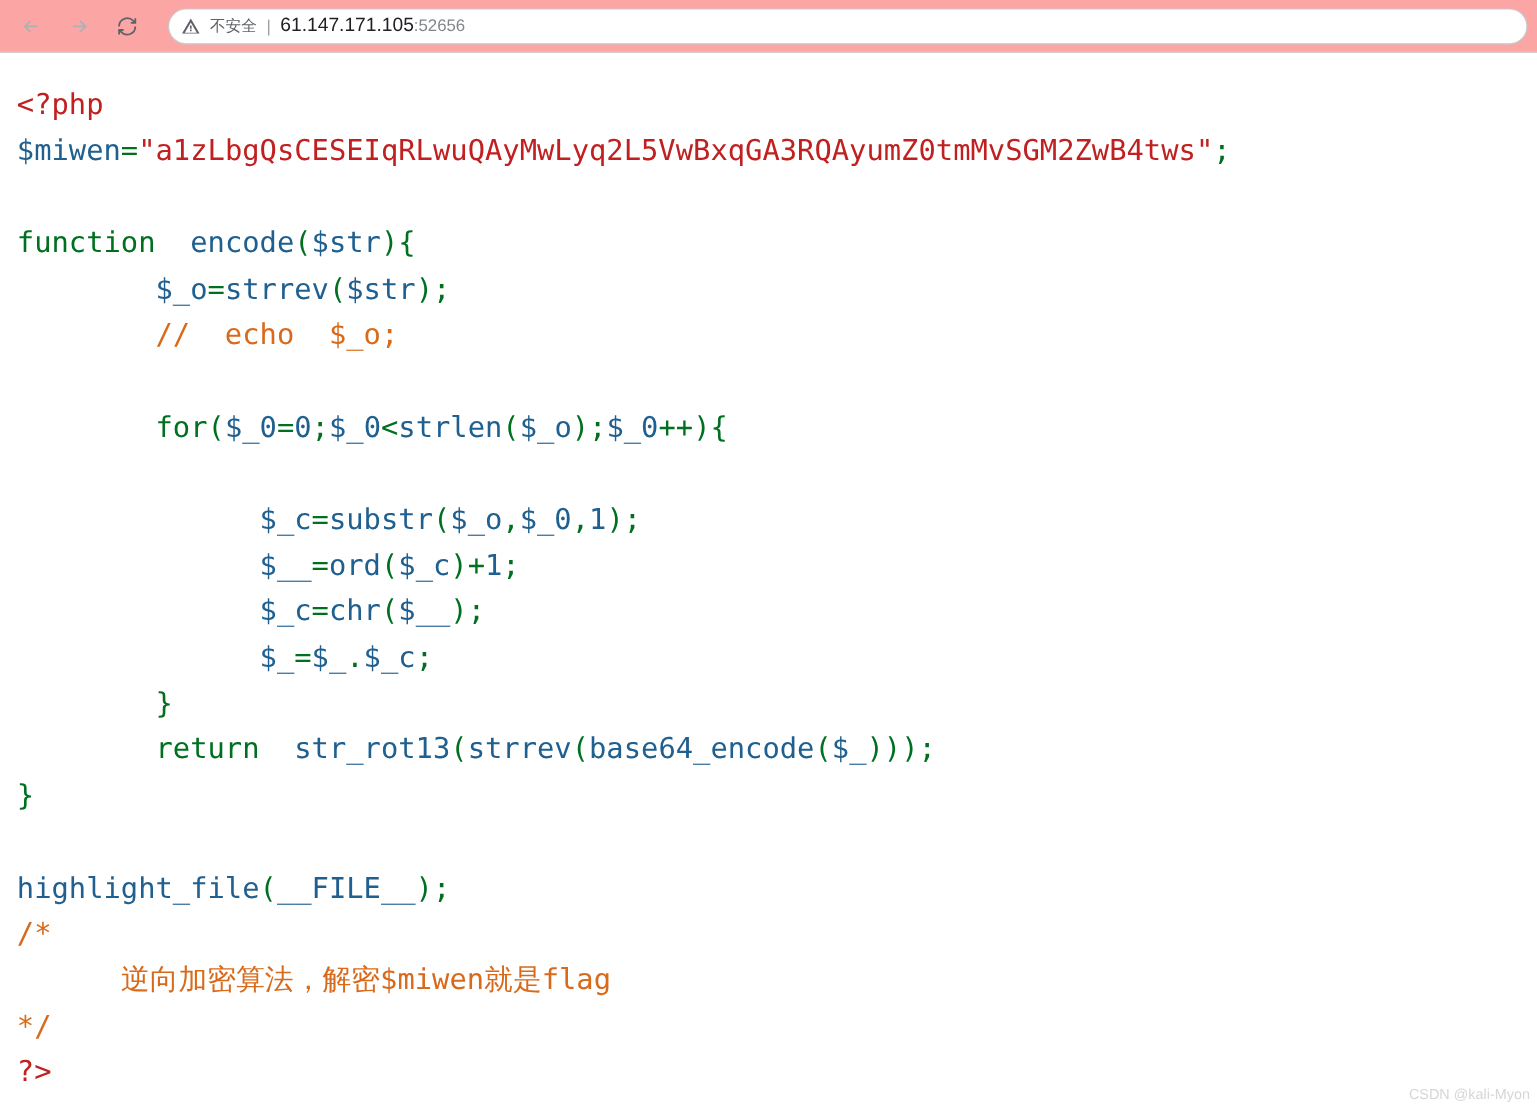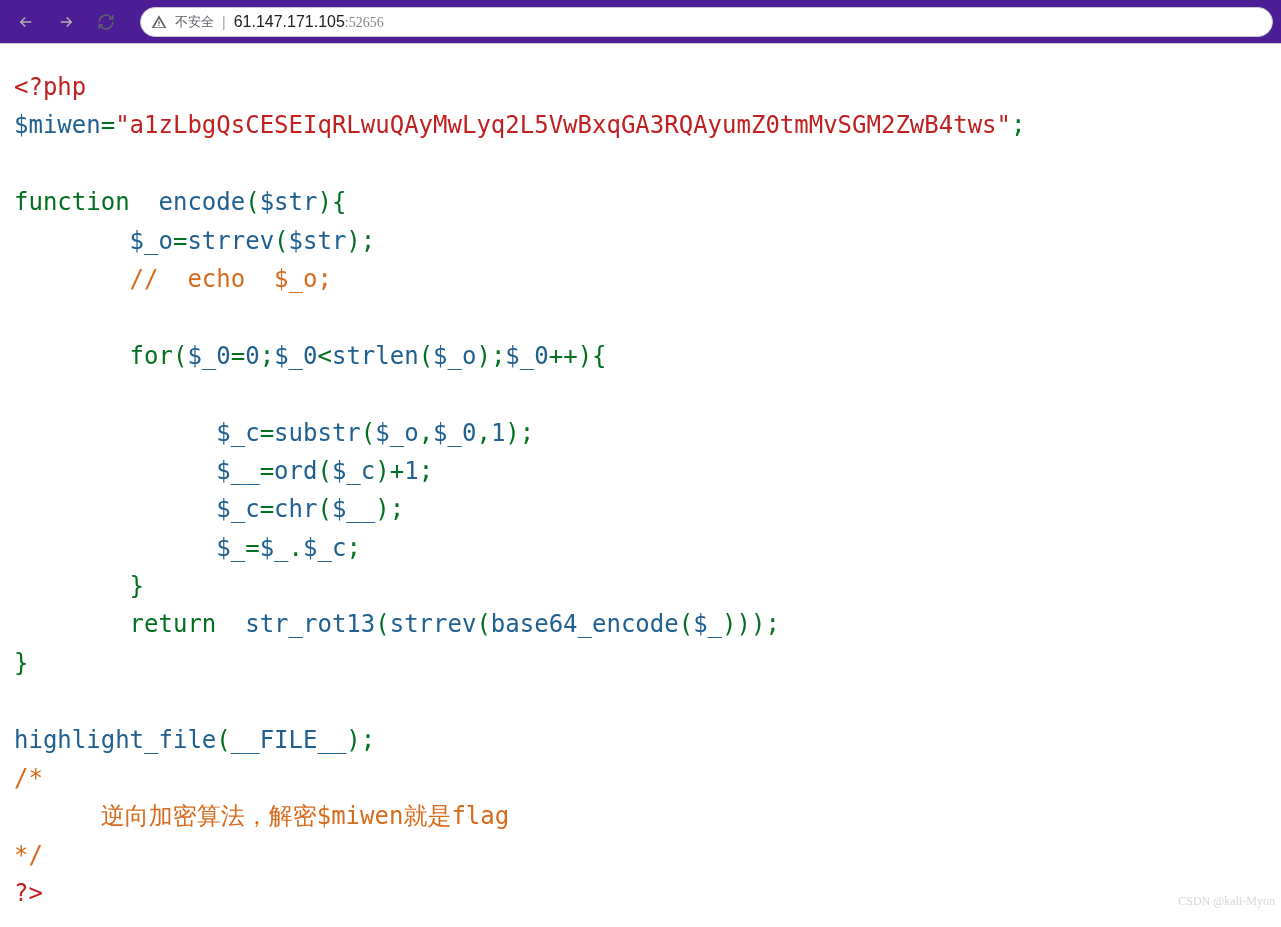--- a/index.html
+++ b/index.html
@@ -6,21 +6,21 @@
   body {
     width: 1281px;
     height: 927px;
     background: #fff;
     font-family: "Segoe UI", Arial, sans-serif;
     overflow: hidden;
     position: relative;
   }
   .toolbar {
     height: 44px;
-    background: #4c1d95;
+    background: #fca5a5;
     border-bottom: 1px solid #d0d0d0;
     display: flex;
     align-items: center;
     padding: 0 8px;
     gap: 4px;
   }
   .tb-btn {
     width: 36px;
     height: 32px;
     display: flex;
@@ -49,45 +49,45 @@
     width: 16px; height: 16px;
     display: inline-flex;
     align-items: center;
     justify-content: center;
     color: #5f6368;
   }
   .warn-icon svg { width: 16px; height: 16px; }
   .insecure { color: #5f6368; font-size: 13px; }
   .sep { color: #9aa0a6; }
   .url-host { color: #202124; font-size: 16px; }
-  .url-port { color: #80868b; font-size: 14px; font-family: Liberation Serif, serif; }
+  .url-port { color: #80868b; font-size: 14px; }
   .content {
     padding: 24px 14px;
     font-family: "Microsoft YaHei Mono", "Consolas", "DejaVu Sans Mono", monospace;
     font-size: 24px;
     line-height: 1.6;
     white-space: pre;
     color: #000;
   }
   .php-tag { color: #c02020; }
   .var { color: #206090; }
   .op { color: #007020; }
   .str { color: #c02020; }
   .kw { color: #007020; }
   .fn { color: #206090; }
   .paren { color: #007020; }
   .comment { color: #d86a1b; }
   .num { color: #206090; }
   .watermark {
     position: absolute;
     right: 6px;
-    bottom: 18px;
+    bottom: 8px;
     color: #d6d6d6;
     font-size: 12px;
-    font-family: Liberation Serif, serif;
+    font-family: Liberation Sans, sans-serif;
   }
 </style>
 </head>
 <body>
 
 <div class="toolbar">
   <div class="tb-btn disabled">
     <svg viewBox="0 0 24 24" fill="none" stroke="currentColor" stroke-width="2">
         <path d="M19 12H5M11 18l-6-6 6-6"></path>
       </svg>

